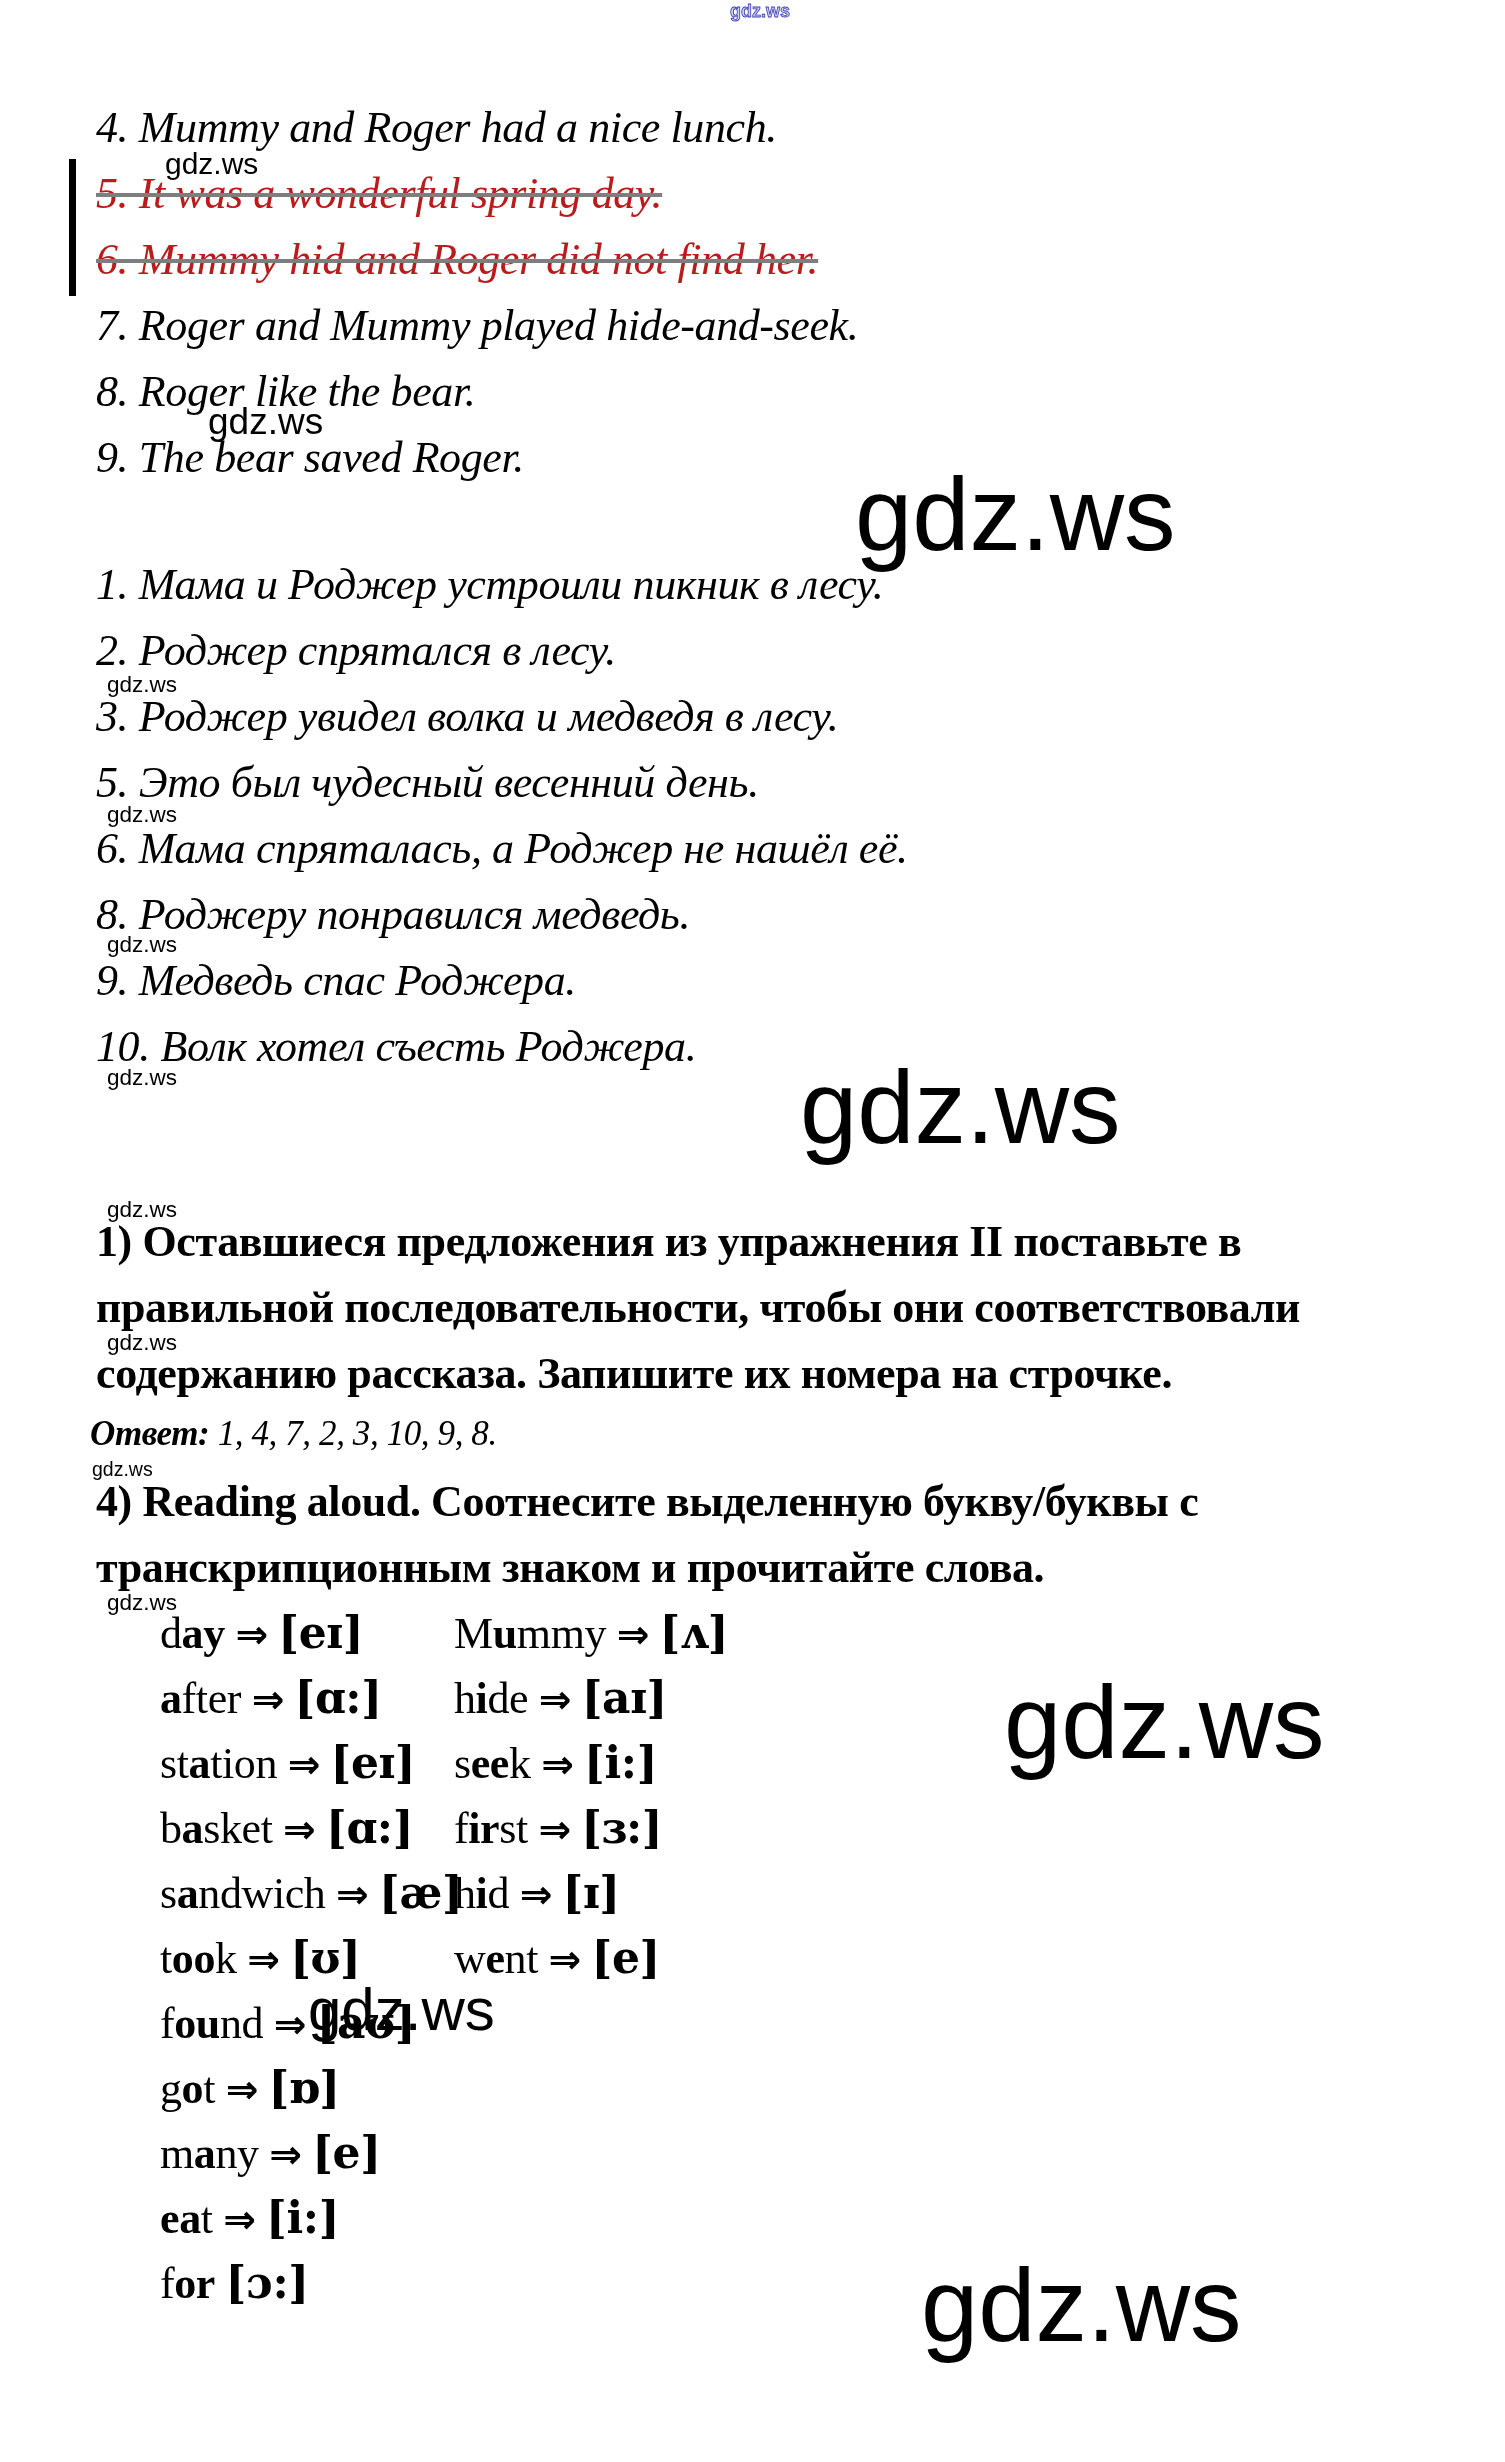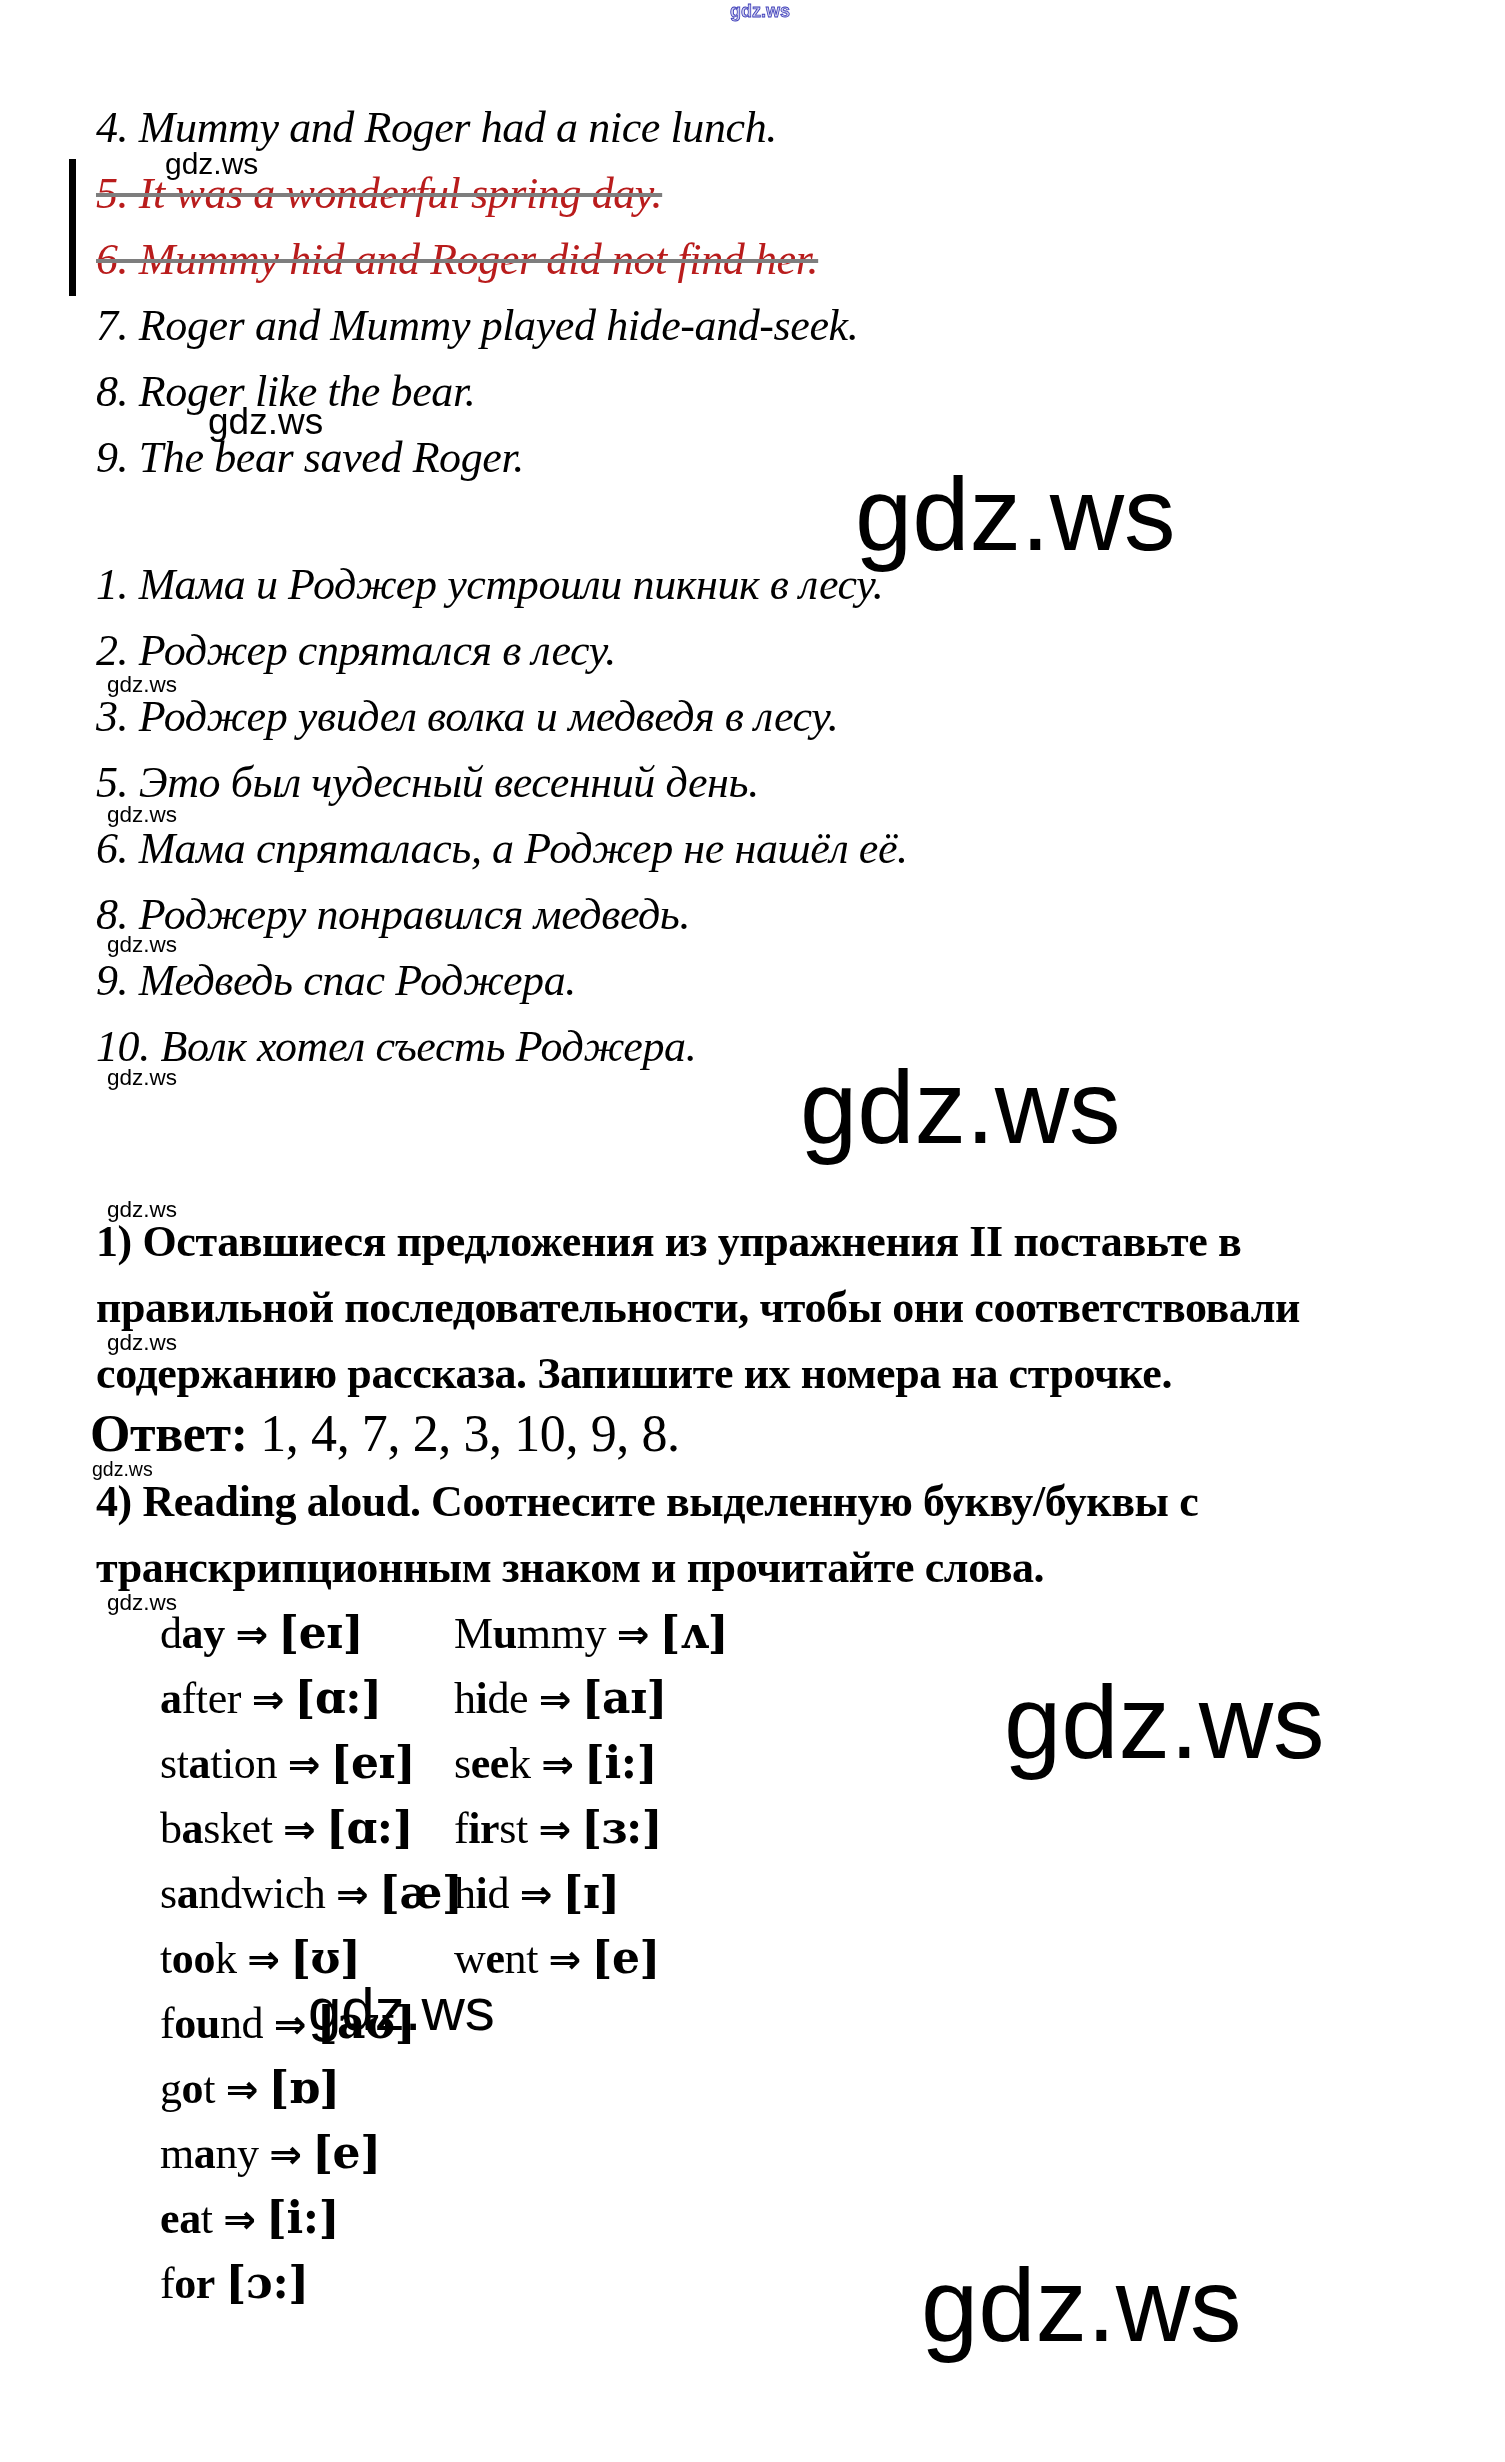--- a/index.html
+++ b/index.html
@@ -22,21 +22,21 @@
     color:#b91c1c;
     text-decoration:line-through;
     text-decoration-thickness:3.8px;
     text-decoration-color:#7e7e7e;
   }
   .bar{left:69px;top:159px;width:6.8px;height:137px;background:#000;}
   
   .boldpara{font-weight:bold;font-size:44px;letter-spacing:-0.4px;line-height:65px;white-space:nowrap;}
   .task1{left:96px;top:1209px;}
   .task4{left:96px;top:1469px;}
-  .answer{left:90px;top:1401px;font-size:52px;line-height:66px;letter-spacing:-0.4px;white-space:nowrap;}
+  .answer{left:90px;top:1401px;font-size:35px;line-height:66px;letter-spacing:-0.4px;white-space:nowrap;font-style:italic;}
   .answer .lbl{font-weight:bold;}
   
   .wcol{font-size:44px;letter-spacing:-0.4px;line-height:65px;white-space:nowrap;}
   .words-left{left:112px;top:1600px;margin-left:48px;}
   .words-right{left:454px;top:1600px;}
   .wrow{height:65px;}
   .wrow b{font-weight:bold;}
   .arr{font-family:"DejaVu Sans",sans-serif;font-weight:bold;font-size:39px;}
   .ipa{font-family:"DejaVu Serif",serif;font-weight:bold;}
   

